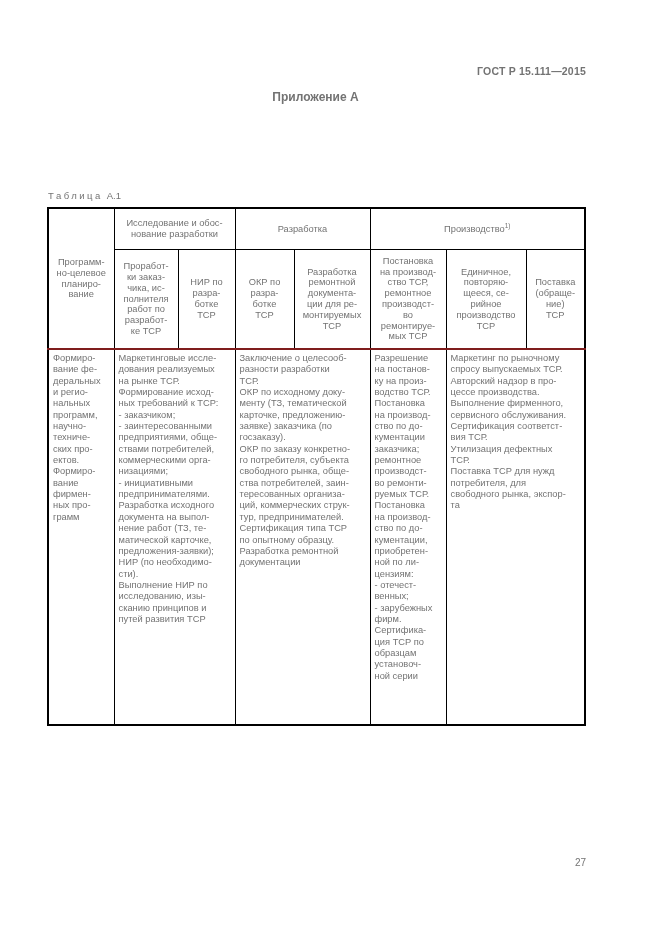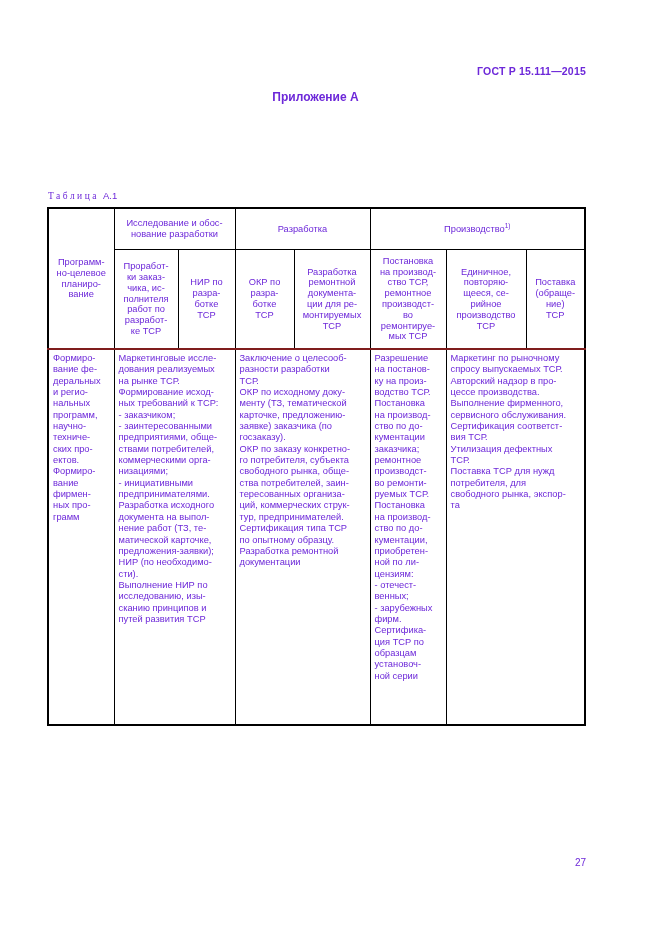--- a/index.html
+++ b/index.html
@@ -2,21 +2,21 @@
 <html><head>
 <meta charset="utf-8">
 <style>
   html, body { margin: 0; padding: 0; background: #e8e8e8; }
   .page {
     position: relative;
     width: 661px;
     height: 935px;
     background: #ffffff;
     font-family: "Liberation Sans", sans-serif;
-    color: #6d28d9;
+    color: #737373;
     overflow: hidden;
   }
   .doc-code {
     position: absolute;
     top: 65px;
     right: 75px;
     font-size: 10.5px;
     font-weight: bold;
     letter-spacing: 0.2px;
   }
@@ -40,21 +40,21 @@
     font-weight: bold;
     line-height: 12.7px;
     white-space: pre-line;
   }
   .table-label {
     position: absolute;
     top: 190px;
     left: 48px;
     font-size: 9.5px;
   }
-  .table-label .spaced { letter-spacing: 2.5px; font-family: Liberation Serif, serif; }
+  .table-label .spaced { letter-spacing: 2.5px; }
   .table-label .num { margin-left: 4px; }
   table.gost {
     position: absolute;
     top: 207px;
     left: 47px;
     width: 537px;
     border-collapse: collapse;
     table-layout: fixed;
     border: 2px solid #000;
     font-size: 9.3px;

